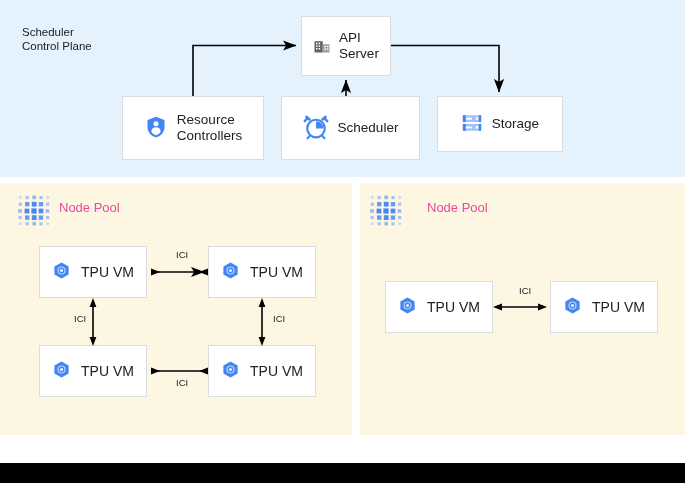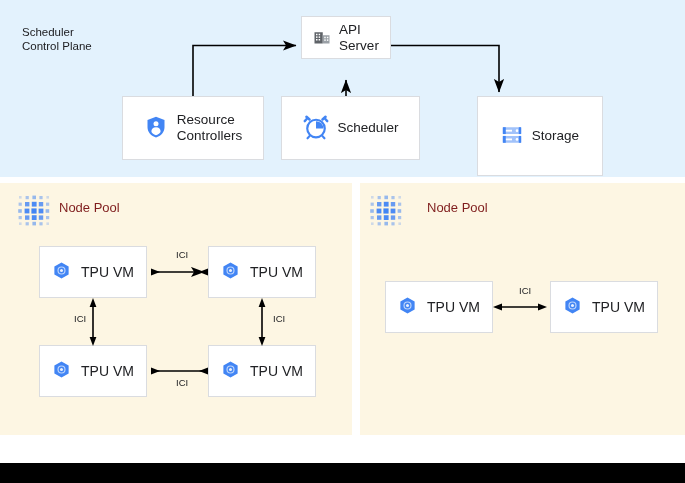--- a/index.html
+++ b/index.html
@@ -61,21 +61,21 @@
     line-height: 14px;
     white-space: pre-line;
   }
   #control-plane-title {
     left: 22px;
     top: 25px;
   }
   .node-pool-title {
     position: absolute;
     font-size: 13px;
-    color: #7f1d1d;
+    color: #ec4899;
     line-height: 16px;
   }
   #node-pool-left-title  { left: 59px;  top: 200px; }
   #node-pool-right-title { left: 427px; top: 200px; }
 
   
   .card {
     position: absolute;
     box-sizing: border-box;
     background: #ffffff;
@@ -87,31 +87,31 @@
     font-size: 13.5px;
     color: #202124;
   }
   .card .label {
     white-space: pre-line;
     line-height: 16px;
   }
 
   
   #api-server-card {
-    left: 301px; top: 16px; width: 90px; height: 43px;
+    left: 301px; top: 16px; width: 90px; height: 60px;
     gap: 8px;
   }
   #resource-controllers-card {
     left: 122px; top: 96px; width: 142px; height: 64px;
   }
   #scheduler-card {
     left: 281px; top: 96px; width: 139px; height: 64px;
   }
   #storage-card {
-    left: 437px; top: 96px; width: 126px; height: 80px; margin-left: 40px;
+    left: 437px; top: 96px; width: 126px; height: 56px;
   }
 
   
   .tpu-card {
     width: 108px;
     height: 52px;
     gap: 10px;
     font-size: 14px;
   }
   #tpu-l-tl { left: 39px;  top: 246px; }

